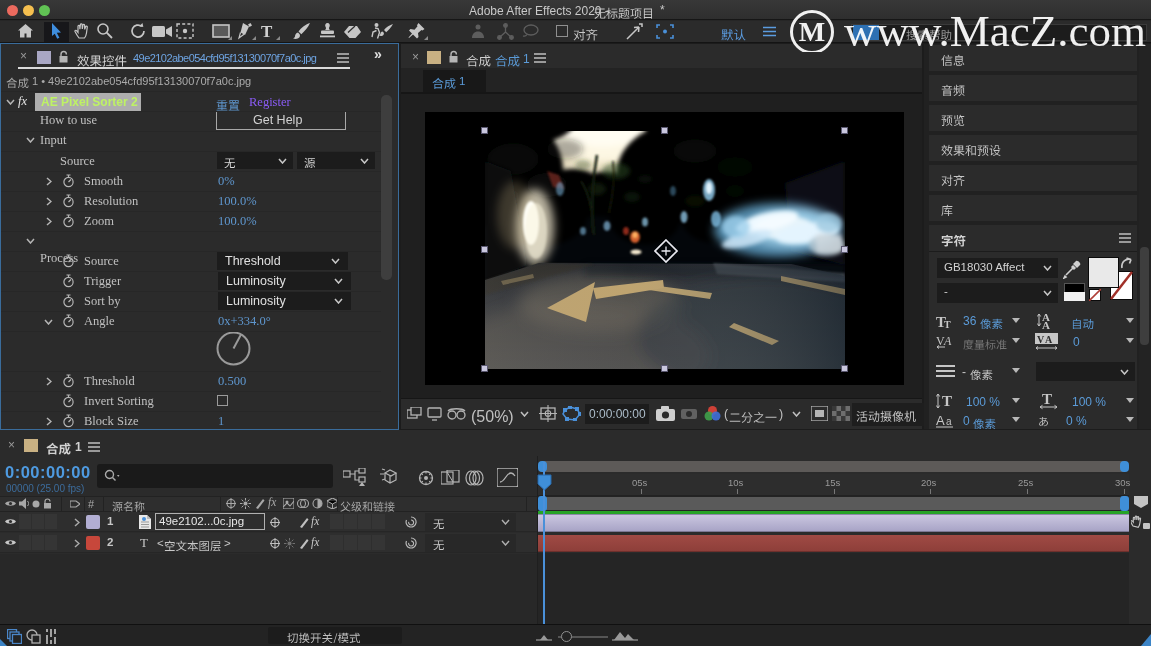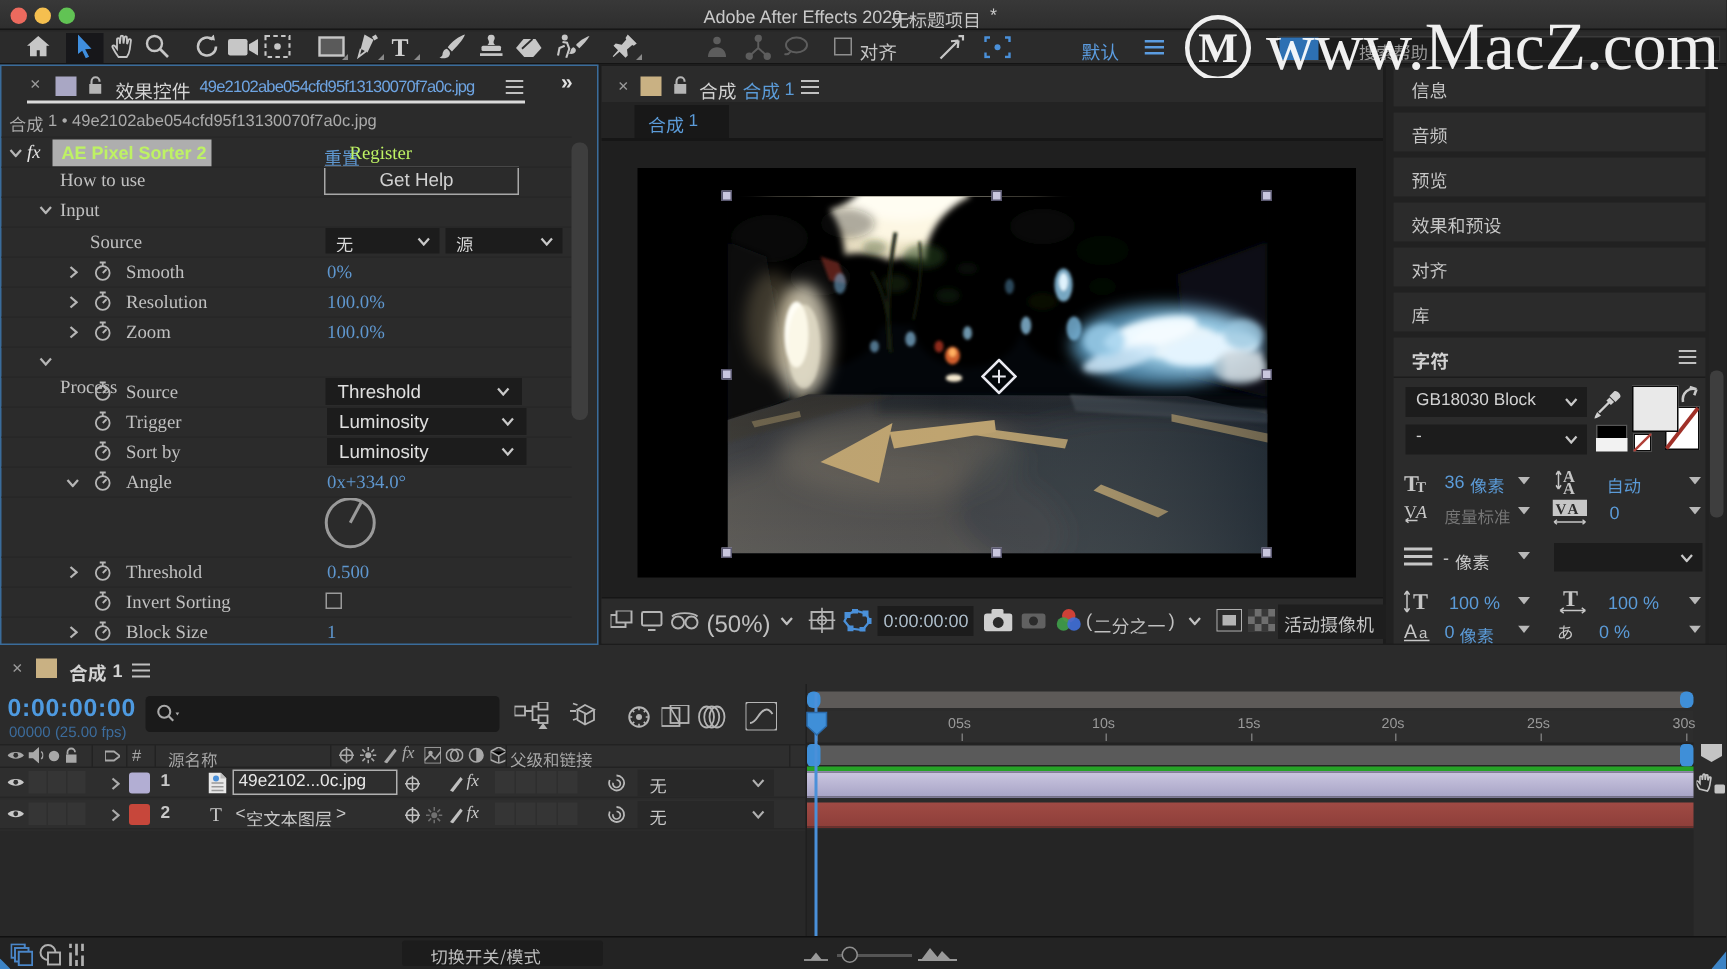--- a/index.html
+++ b/index.html
@@ -157,21 +157,21 @@
 <div class="txt" style="left:32px;top:75px;font-size:11px;color:#ababab">1 • 49e2102abe054cfd95f13130070f7a0c.jpg</div>
 <svg class="abs" style="left:6px;top:99px" width="9" height="6" viewBox="0 0 9 6">
     <path d="M1 1l3.5 4 3.5 -4" stroke="#b5b5b5" stroke-width="1.5" fill="none"></path>
   </svg>
 <div class="txt" style="left:18px;top:94px;font-size:12.5px;font-style:italic;color:#e5e5e5;font-family:'Liberation Serif',serif">fx</div>
 <div class="abs" style="left:35px;top:93px;width:106px;height:18px;background:#aeaeae"></div>
 <div class="txt" style="left:41px;top:95px;font-size:12px;font-weight:bold;color:#bef264">AE Pixel Sorter 2</div>
 <div class="abs" style="left:216px;top:96px"><svg width="24" height="15" viewBox="0 0 24 15" style="display:inline-block">
       <path transform="translate(0 0)" d="M1.9 7.4V11.2H5.5V12H1.5V12.7H5.5V13.8H0.6V14.5H11.4V13.8H6.4V12.7H10.6V12H6.4V11.2H10.2V7.4H6.4V6.7H11.3V6H6.4V5C7.8 4.9 9.1 4.8 10.2 4.6L9.7 3.9C7.8 4.2 4.4 4.5 1.6 4.5C1.7 4.7 1.8 5.1 1.8 5.3C3 5.2 4.2 5.2 5.5 5.1V6H0.7V6.7H5.5V7.4ZM2.8 9.6H5.5V10.5H2.8ZM6.4 9.6H9.3V10.5H6.4ZM2.8 8.1H5.5V9H2.8ZM6.4 8.1H9.3V9H6.4Z M19.8 4.9H21.8V6H19.8ZM17 4.9H19V6H17ZM14.3 4.9H16.2V6H14.3ZM14.3 8.8V13.8H12.7V14.5H23.3V13.8H21.7V8.8H17.9L18.1 8.1H23.1V7.4H18.2L18.4 6.7H22.7V4.3H13.4V6.7H17.4L17.4 7.4H12.8V8.1H17.2L17.1 8.8ZM15.1 13.8V13.1H20.8V13.8ZM15.1 10.6H20.8V11.3H15.1ZM15.1 10.1V9.4H20.8V10.1ZM15.1 11.9H20.8V12.6H15.1Z" fill="#5f97cf"></path>
     </svg></div>
-<div class="txt" style="left:233px;top:95px;font-size:12.5px;color:#bef264;font-family:'Liberation Serif',serif">Register</div>
+<div class="txt" style="left:249px;top:95px;font-size:12.5px;color:#8b5cf6;font-family:'Liberation Serif',serif">Register</div>
 <div class="txt" style="left:40px;top:113px;font-size:12.5px;color:#c0c0c0;font-family:'Liberation Serif',serif">How to use</div>
 <div class="abs" style="left:216px;top:111px;width:130px;height:19px;border:1px solid #a8a8a8"></div>
 <div class="txt" style="left:253px;top:113px;font-size:12.5px;color:#d2d2d2">Get Help</div>
 <svg class="abs" style="left:26px;top:137px" width="9" height="6" viewBox="0 0 9 6">
     <path d="M1 1l3.5 4 3.5 -4" stroke="#b5b5b5" stroke-width="1.5" fill="none"></path>
   </svg>
 <div class="txt" style="left:40px;top:133px;font-size:12.5px;color:#c0c0c0;font-family:'Liberation Serif',serif">Input</div>
 <div class="txt" style="left:60px;top:154px;font-size:12.5px;color:#c0c0c0;font-family:'Liberation Serif',serif">Source</div>
 <div class="abs" style="left:217px;top:152px;width:76px;height:17px;background:#1c1c1c"></div>
 <div class="abs" style="left:224px;top:154px"><svg width="12" height="14" viewBox="0 0 12 14" style="display:inline-block">
@@ -592,21 +592,21 @@
 <div class="abs" style="left:941px;top:231px"><svg width="25" height="16" viewBox="0 0 25 16" style="display:inline-block">
       <path transform="translate(0 0)" d="M5.4 9.9V10.6H0.8V12H5.4V13.9C5.4 14.1 5.4 14.1 5.1 14.1C4.9 14.1 3.9 14.1 3.2 14.1C3.4 14.5 3.7 15.2 3.8 15.6C4.8 15.6 5.6 15.6 6.2 15.3C6.9 15.1 7 14.7 7 13.9V12H11.7V10.6H7V10.4C8.1 9.8 9.1 9 9.8 8.2L8.8 7.4L8.5 7.5H2.9V8.9H7C6.5 9.3 6 9.7 5.4 9.9ZM5.1 4.2C5.2 4.5 5.4 4.8 5.5 5.1H0.8V7.9H2.3V6.5H10.1V7.9H11.6V5.1H7.3C7.1 4.7 6.9 4.2 6.6 3.8Z M17.3 11.3C17.9 12.1 18.6 13.1 18.9 13.7L20.1 12.9C19.8 12.3 19.1 11.4 18.5 10.7ZM21.4 7.6V8.8H16.9V10.2H21.4V13.9C21.4 14.1 21.4 14.2 21.1 14.2C20.9 14.2 20 14.2 19.3 14.2C19.5 14.6 19.7 15.2 19.8 15.6C20.9 15.6 21.7 15.6 22.2 15.4C22.7 15.1 22.9 14.8 22.9 13.9V10.2H24.3V8.8H22.9V7.6ZM19.7 3.8C19.5 4.6 19.1 5.5 18.5 6.1V4.9H15.8C15.9 4.7 16 4.4 16.1 4.2L14.7 3.8C14.3 5 13.6 6.2 12.8 7C13.1 7.2 13.8 7.6 14 7.8C14.4 7.4 14.8 6.8 15.2 6.2H15.4C15.6 6.7 15.9 7.3 16.1 7.7L15.6 7.5C15 8.8 13.9 10.2 12.8 11C13.1 11.3 13.6 12 13.8 12.3C14.1 12 14.4 11.7 14.8 11.3V15.6H16.2V9.4C16.5 8.9 16.8 8.5 17 8L16.2 7.8L17.5 7.3C17.3 7 17.1 6.6 16.9 6.2H18.5C18.3 6.5 18.1 6.7 17.8 6.9C18.2 7.1 18.8 7.5 19.1 7.7C19.5 7.3 19.9 6.8 20.2 6.2H20.8C21.1 6.7 21.5 7.2 21.6 7.6L23 7.1C22.8 6.8 22.6 6.5 22.4 6.2H24.4V4.9H20.9C21 4.7 21.1 4.4 21.2 4.2Z" fill="#d2d2d2"></path>
     </svg></div>
 <svg class="abs" style="left:1119px;top:233px" width="12" height="10" viewBox="0 0 12 10">
     <g stroke="#c0c0c0" stroke-width="1.4">
       <path d="M0 1h12M0 5h12M0 9h12"></path>
     </g>
   </svg>
 <div class="abs" style="left:929px;top:251px;width:208px;height:1px;background:#1c1c1c"></div>
 <div class="abs" style="left:937px;top:258px;width:121px;height:20px;background:#1c1c1c"></div>
-<div class="txt" style="left:944px;top:261px;font-size:11.5px;color:#d2d2d2">GB18030 Block</div>
+<div class="txt" style="left:944px;top:261px;font-size:11.5px;color:#d2d2d2">GB18030 Affect</div>
 <svg class="abs" style="left:1043px;top:265px" width="9" height="6" viewBox="0 0 9 6">
     <path d="M1 1l3.5 4 3.5 -4" stroke="#c8c8c8" stroke-width="1.5" fill="none"></path>
   </svg>
 <div class="abs" style="left:937px;top:283px;width:121px;height:20px;background:#1c1c1c"></div>
 <div class="txt" style="left:944px;top:285px;font-size:11.5px;color:#d2d2d2">-</div>
 <svg class="abs" style="left:1043px;top:290px" width="9" height="6" viewBox="0 0 9 6">
     <path d="M1 1l3.5 4 3.5 -4" stroke="#c8c8c8" stroke-width="1.5" fill="none"></path>
   </svg>
 <svg class="abs" style="left:1063px;top:258px" width="20" height="21" viewBox="0 0 20 21">
     <path d="M3 17l8-8M2 18l-1 2 2-1z" stroke="#d0d0d0" stroke-width="1.6" fill="none"></path>

